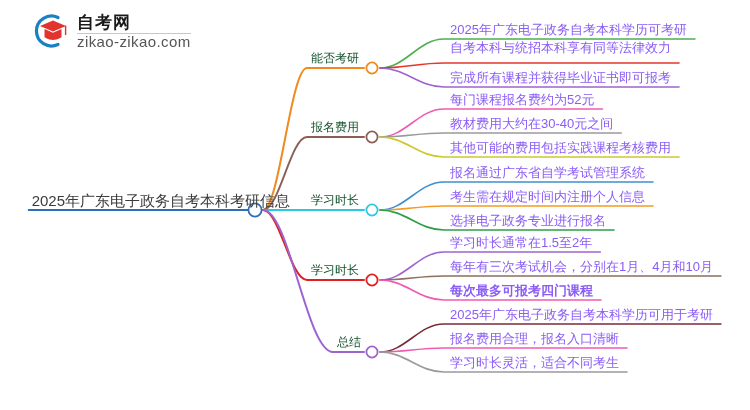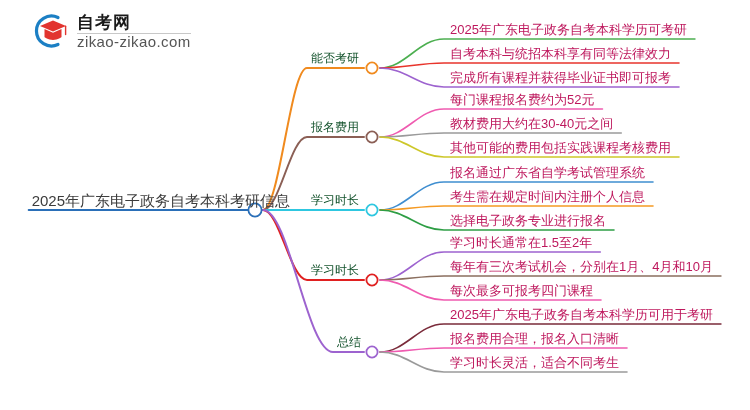--- a/index.html
+++ b/index.html
@@ -76,21 +76,21 @@
   }
   .root-text {
     color: #3c3c3c;
     font-size: 15px;
   }
   .branch-text {
     color: #14532d;
     font-size: 12px;
   }
   .leaf-text {
-    color: #be185d;
+    color: #8b5cf6;
     font-size: 13px;
   }
 </style>
 </head>
 <body>
 
 <div id="stage">
 
   <div class="logo">
     <div class="logo-mark">
@@ -134,33 +134,33 @@
       <path d="M380 352 C405.6 352,418.4 348,444 348 L627 348" fill="none" stroke="#ef5bb0" stroke-width="1.6" stroke-linecap="round"></path>
       <path d="M380 352 C405.6 352,418.4 372,444 372 L627 372" fill="none" stroke="#9a9a9a" stroke-width="1.6" stroke-linecap="round"></path>
       <circle cx="372" cy="352" r="5.6" fill="#ffffff" stroke="#9d63cf" stroke-width="1.8"></circle>
       <circle cx="255" cy="210" r="6.6" fill="#ffffff" stroke="#2a6fb8" stroke-width="1.8"></circle>
     </svg>
 
   <div id="labels">
       <div class="node-text root-text" style="left: 31.6875px; top: 193px;">2025年广东电子政务自考本科考研信息</div>
       <div class="node-text branch-text" style="left: 311px; top: 50px;">能否考研</div>
       <div class="node-text leaf-text" style="left: 450px; top: 22px;">2025年广东电子政务自考本科学历可考研</div>
-      <div class="node-text leaf-text" style="left: 450px; top: 46px; text-align: right;">自考本科与统招本科享有同等法律效力</div>
+      <div class="node-text leaf-text" style="left: 450px; top: 40px; text-align: right;">自考本科与统招本科享有同等法律效力</div>
       <div class="node-text leaf-text" style="left: 450px; top: 70px;">完成所有课程并获得毕业证书即可报考</div>
       <div class="node-text branch-text" style="left: 311px; top: 119px;">报名费用</div>
       <div class="node-text leaf-text" style="left: 450px; top: 92px;">每门课程报名费约为52元</div>
       <div class="node-text leaf-text" style="left: 450px; top: 116px;">教材费用大约在30-40元之间</div>
       <div class="node-text leaf-text" style="left: 450px; top: 140px;">其他可能的费用包括实践课程考核费用</div>
       <div class="node-text branch-text" style="left: 311px; top: 192px;">学习时长</div>
       <div class="node-text leaf-text" style="left: 450px; top: 165px;">报名通过广东省自学考试管理系统</div>
       <div class="node-text leaf-text" style="left: 450px; top: 189px;">考生需在规定时间内注册个人信息</div>
       <div class="node-text leaf-text" style="left: 450px; top: 213px;">选择电子政务专业进行报名</div>
       <div class="node-text branch-text" style="left: 311px; top: 262px;">学习时长</div>
       <div class="node-text leaf-text" style="left: 450px; top: 235px;">学习时长通常在1.5至2年</div>
       <div class="node-text leaf-text" style="left: 450px; top: 259px;">每年有三次考试机会，分别在1月、4月和10月</div>
-      <div class="node-text leaf-text" style="left: 450px; top: 283px;">每次最多可报考四门课程</div>
+      <div class="node-text leaf-text" style="left: 450px; top: 283px; font-weight: bold;">每次最多可报考四门课程</div>
       <div class="node-text branch-text" style="left: 337px; top: 334px;">总结</div>
       <div class="node-text leaf-text" style="left: 450px; top: 307px;">2025年广东电子政务自考本科学历可用于考研</div>
       <div class="node-text leaf-text" style="left: 450px; top: 331px;">报名费用合理，报名入口清晰</div>
       <div class="node-text leaf-text" style="left: 450px; top: 355px;">学习时长灵活，适合不同考生</div>
     </div>
 
 </div>
 
 </body></html>

